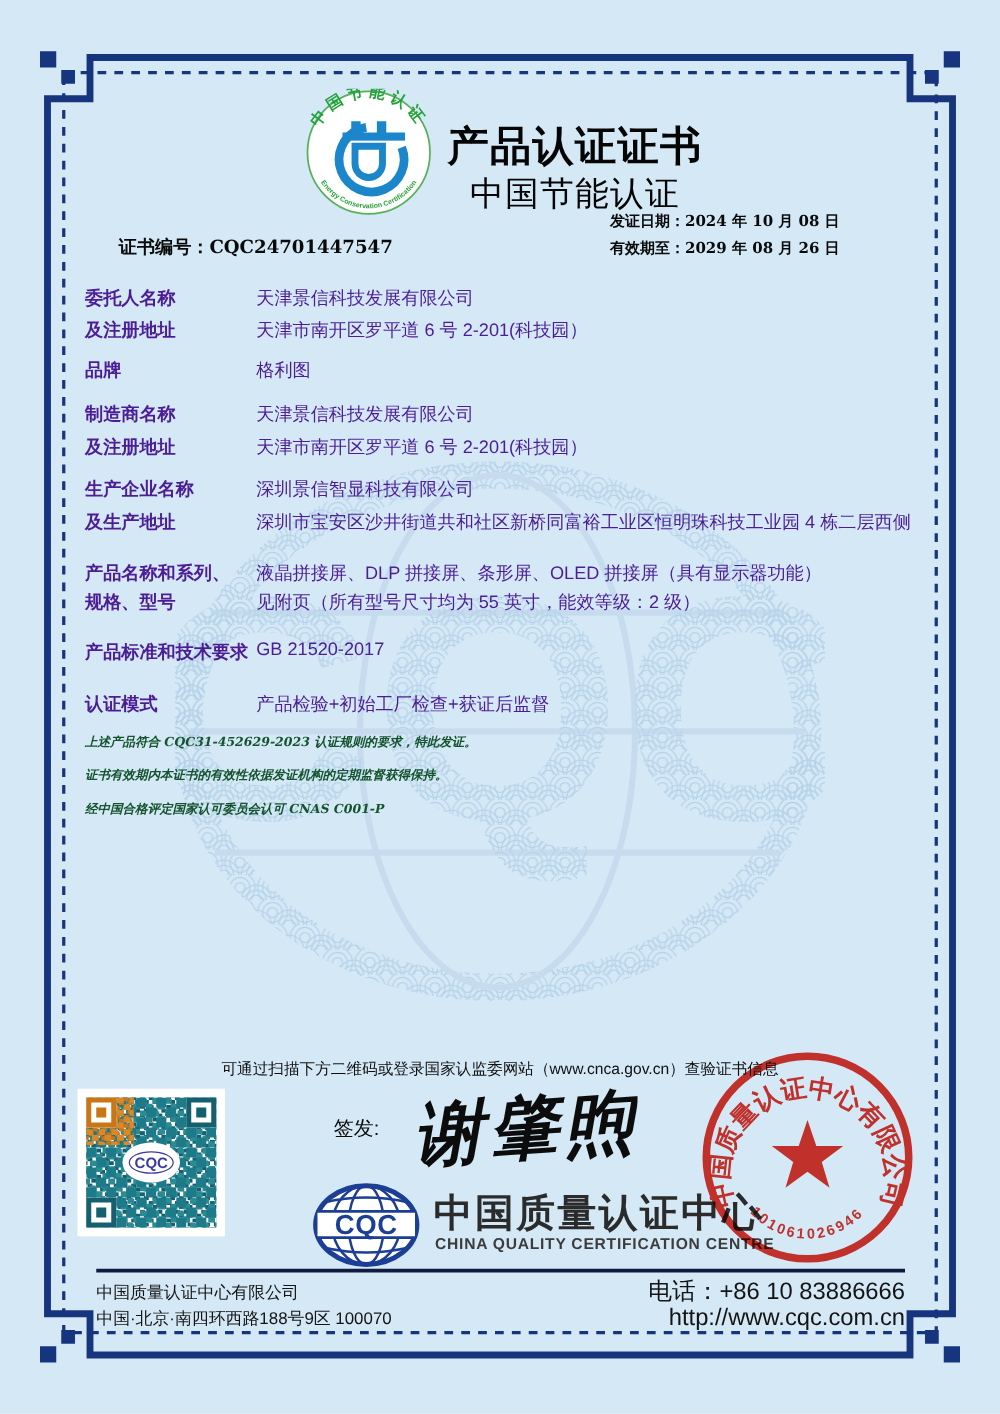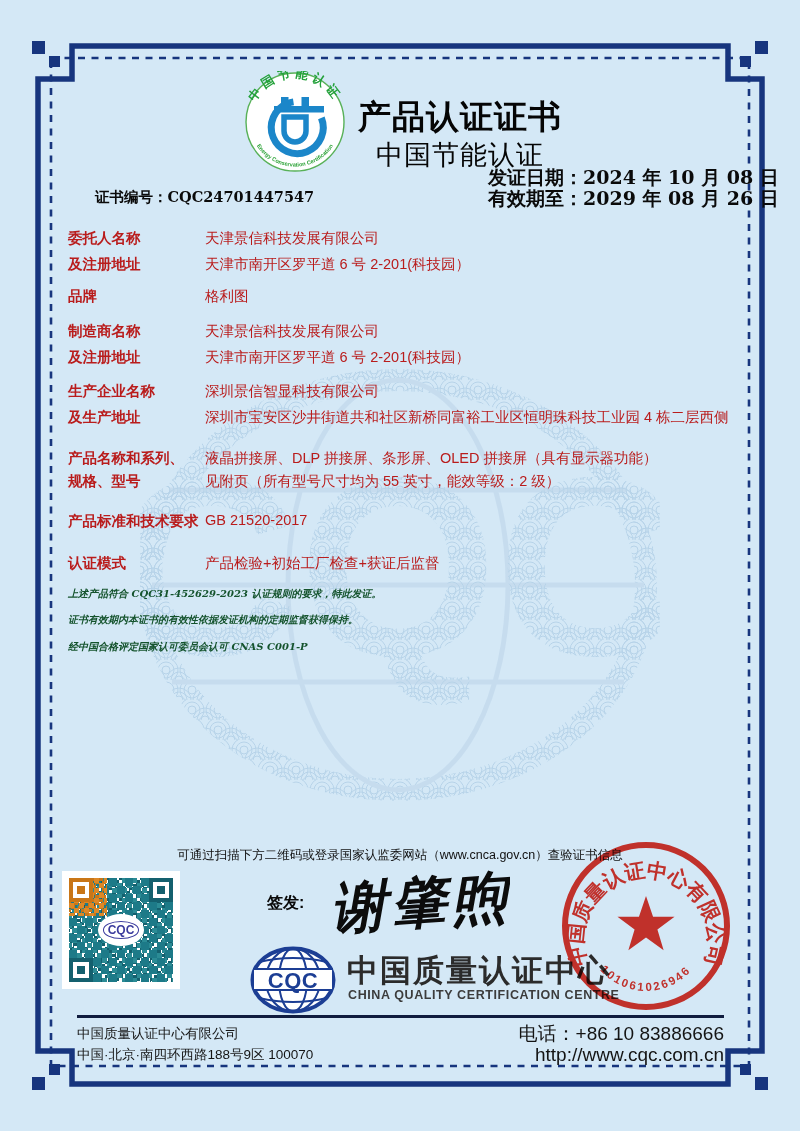--- a/index.html
+++ b/index.html
@@ -12,24 +12,24 @@
   .abs { position:absolute; }
   svg { display:block; }
 
   
   .title-block { left:350px; top:79px; width:220px; text-align:center; color:#050505;margin-top:19px; }
   .title-block h1 { font-size:33px; font-weight:900; letter-spacing:1px; line-height:38px; white-space:nowrap; }
   .title-block h2 { font-size:27px; font-weight:500; letter-spacing:1px; line-height:32px; margin-top:3px; white-space:nowrap; }
 
   .kaiti { font-family:"DejaVu Serif", serif; font-weight:700; color:#0a0a0a; }
   .cert-no { left:95px; top:163px; font-size:14.5px;margin-top:25px; }
-  .dates { left:488px; top:167px; font-size:19px; line-height:21px; white-space:nowrap; }
-
-  
-  .row { left:68px; width:665px; font-size:14.5px; color:#b91c1c; white-space:nowrap; }
+  .dates { left:488px; top:167px; font-size:12px; line-height:21px; white-space:nowrap; }
+
+  
+  .row { left:68px; width:665px; font-size:14.5px; color:#4c1d95; white-space:nowrap; }
   .row .lbl { display:inline-block; width:137px; font-weight:700; vertical-align:top; }
   .row .val { font-weight:400; }
 
   .stmt { left:68px; font-size:10px; color:#14532d; font-family:"DejaVu Serif", serif; font-weight:600; font-style:italic; white-space:nowrap; }
 
   .qr-note { left:80px; top:847px; width:640px; text-align:center; font-size:12.5px; color:#101010; }
 
   
   .qr { left:62px; top:871px; width:118px; height:118px; background:#fff; padding:7px; }
   .qr-inner {
@@ -52,21 +52,21 @@
   .finder { position:absolute; width:24px; height:24px; border:4px solid #14606e; background:#fff; }
   .finder::after { content:""; position:absolute; left:4px; top:4px; width:8px; height:8px; background:#14606e; }
   .finder.tl { left:0; top:0; border-color:#c97617; }
   .finder.tl::after { background:#c97617; }
   .finder.tr { right:0; top:0; }
   .finder.bl { left:0; bottom:0; }
   .qr-center { position:absolute; left:50%; top:50%; width:46px; height:32px; margin:-16px 0 0 -23px;
     background:#fff; border-radius:50%; display:flex; align-items:center; justify-content:center; }
   .qr-center span { font-size:12px; font-weight:900; color:#3b3b9e; border:1.5px solid #3b3b9e; border-radius:50%; padding:1px 4px; }
 
-  .sign-label { left:267px; top:893px; font-size:16px; color:#0a0a0a; font-weight:700; }
+  .sign-label { left:267px; top:893px; font-size:16px; color:#0a0a0a; font-weight:400; }
   .signature { left:320px; top:860px; }
 
   
   .cqc-cn { left:347px; top:950px; font-size:31px; color:#2b2b2b; font-weight:700; letter-spacing:2px; white-space:nowrap; }
   .cqc-en { left:348px; top:988px; font-size:12.5px; color:#3c3c3c; font-weight:700; letter-spacing:0.6px; white-space:nowrap; }
 
   .seal { left:556px; top:836px; mix-blend-mode:multiply; opacity:.93; }
 
   .footer-sep { left:77px; top:1015px; width:647px; height:2.5px; background:#101c3f; }
   .footer-left { left:77px; top:1023px; font-size:13.5px; color:#141414; line-height:21px; }

